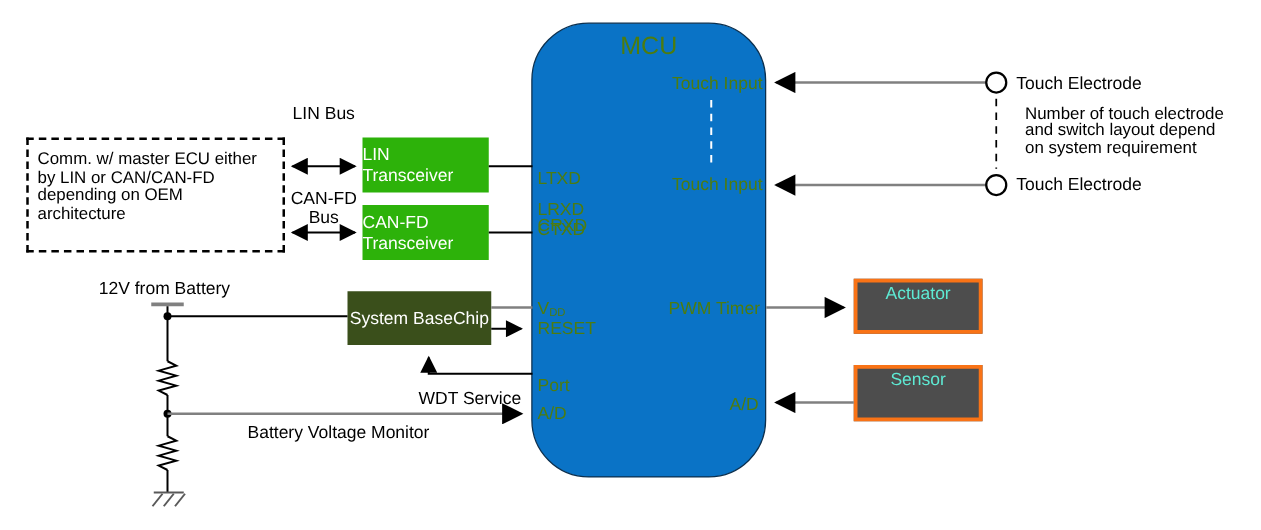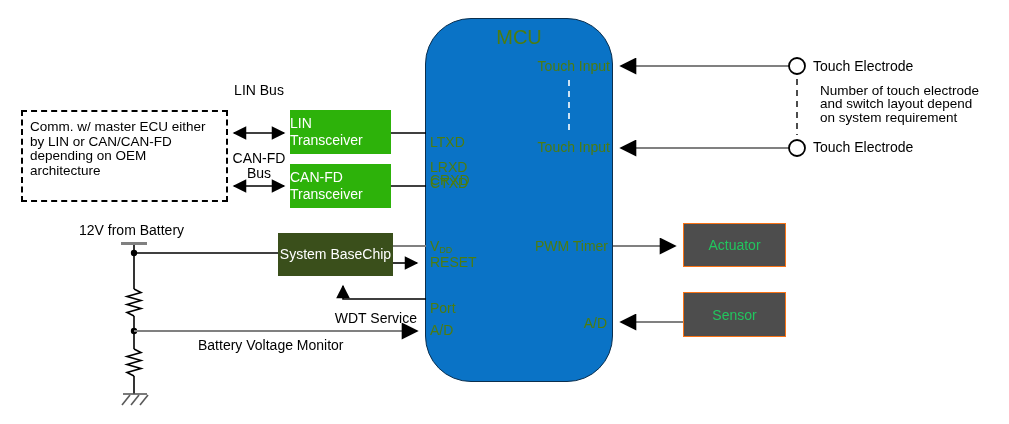--- a/index.html
+++ b/index.html
@@ -23,22 +23,22 @@
     align-items:flex-start;justify-content:center;font-size:14px;line-height:17px;z-index:1;
   }
   #lin-box{left:290px;top:110px;width:101px;height:44px;}
   #can-box{left:290px;top:164px;width:101px;height:44px;}
   #sbc-box{
     left:278px;top:233px;width:115px;height:43px;background:var(--sbc-green,#3a4f1b);
     color:#fff;display:flex;align-items:center;justify-content:center;
     font-size:14px;line-height:17px;z-index:1;
   }
   .devbox{
-    background:var(--dev-gray,#4d4d4d);border:1px solid #f97316;box-sizing:border-box;color:#22c55e;
-    display:flex;align-items:center;justify-content:center;font-size:14px;z-index:1;
+    background:var(--dev-gray,#4d4d4d);border:3px solid #f97316;box-sizing:border-box;color:#5eead4;
+    display:flex;justify-content:center;font-size:14px;z-index:1;
   }
   #actuator-box{left:683px;top:223px;width:103px;height:44px;}
   #sensor-box{left:683px;top:292px;width:103px;height:45px;}
   #comm-box{
     left:21px;top:110px;width:207px;height:92px;border:2px dashed #000;box-sizing:border-box;z-index:1;
   }
   #comm-text{left:30px;top:120px;width:192px;font-size:13.5px;line-height:14.5px;white-space:normal;}
   #touch-note{left:820px;top:84px;width:185px;font-size:13.5px;line-height:13.4px;white-space:normal;}
 
   #mcu-title{left:425px;top:26px;width:188px;font-size:20px;text-align:center;color:#4d7c0f;}

